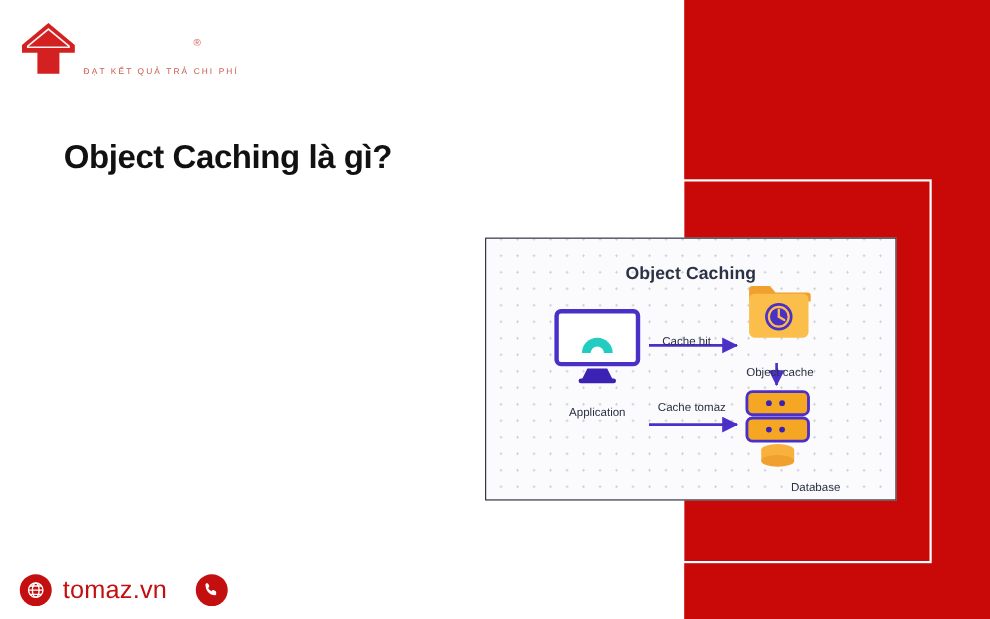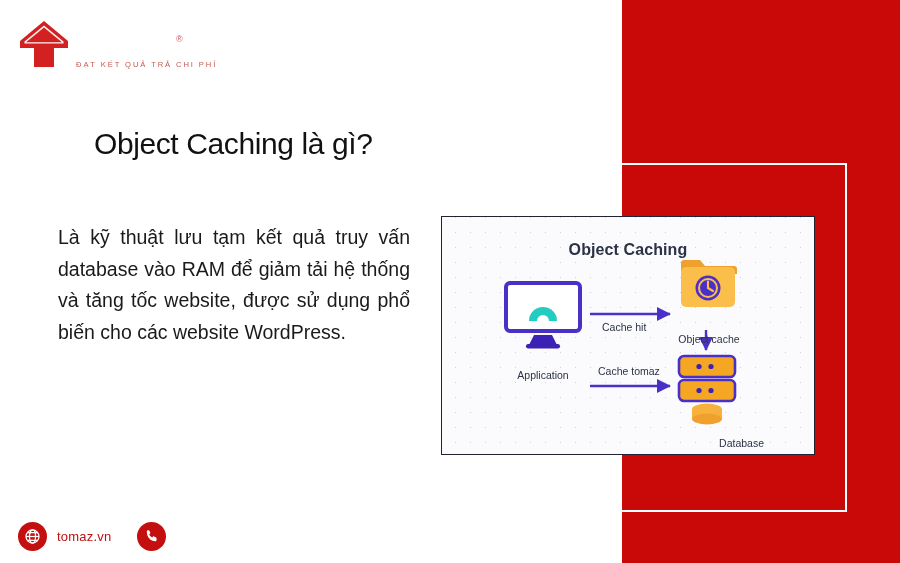--- a/index.html
+++ b/index.html
@@ -81,25 +81,24 @@
     white-space: nowrap;
     font-family: "Liberation Sans", sans-serif;
   }
 
   
   .headline {
     position: absolute;
     left: 58px;
     top: 126px;
     font-size: 30px;
-    font-weight: normal;
+    font-weight: bold;
     color: #111111;
     letter-spacing: -0.4px;
     line-height: 1.2;
-    margin-left: 36px;
   }
   .body-copy {
     position: absolute;
     left: 58px;
     top: 222px;
     width: 352px;
     font-size: 19.5px;
     line-height: 1.62;
     color: #1a1a1a;
     text-align: justify;
@@ -124,21 +123,21 @@
     width: 29px;
     height: 29px;
     border-radius: 50%;
     background: #C30F0F;
     display: flex;
     align-items: center;
     justify-content: center;
     flex: 0 0 auto;
   }
   .footer-text {
-    font-size: 13px;
+    font-size: 23px;
     color: #C30F0F;
     letter-spacing: 0.2px;
     white-space: nowrap;
   }
 
   
   .diagram {
     position: absolute;
     left: 441px;
     top: 216px;
@@ -220,21 +219,20 @@
         <path d="M26 3 L50 23 L50 30 L36 30 L36 49 L16 49 L16 30 L2 30 L2 23 Z" fill="#D32020"></path>
         <path d="M26 7.5 L45.5 23.5 L45.5 25.6 L6.5 25.6 L6.5 23.5 Z" fill="#ffffff" opacity="0.95"></path>
         <path d="M26 9.5 L44 24.2 L8 24.2 Z" fill="#D32020"></path>
       </svg>
     </span>
     <span class="logo-reg">®</span>
     <span class="logo-tag">ĐẠT KẾT QUẢ TRẢ CHI PHÍ</span>
   </div>
 
   <div class="headline">Object Caching là gì?</div>
-  <div class="body-copy">Là kỹ thuật lưu tạm kết quả truy vấn database vào RAM để giảm tải hệ thống và tăng tốc website, được sử dụng phổ biến cho các website WordPress.</div>
 
   <div class="footer">
     <div class="footer-item">
       <span class="footer-icon">
         <svg width="17" height="17" viewBox="0 0 24 24" fill="none" stroke="#ffffff" stroke-width="1.8">
           <circle cx="12" cy="12" r="9.2"></circle>
           <ellipse cx="12" cy="12" rx="4.3" ry="9.2"></ellipse>
           <line x1="2.8" y1="12" x2="21.2" y2="12"></line>
           <line x1="4.3" y1="6.6" x2="19.7" y2="6.6"></line>
           <line x1="4.3" y1="17.4" x2="19.7" y2="17.4"></line>
@@ -299,17 +297,17 @@
         <rect x="2" y="25" width="56" height="21" rx="5" fill="#F5A623" stroke="#4B30C8" stroke-width="2.6"></rect>
         <circle cx="22" cy="35.5" r="2.6" fill="#3B22B5"></circle>
         <circle cx="34" cy="35.5" r="2.6" fill="#3B22B5"></circle>
         <ellipse cx="30" cy="54" rx="15" ry="5.4" fill="#F8B13C"></ellipse>
         <rect x="15" y="54" width="30" height="10" fill="#F8B13C"></rect>
         <ellipse cx="30" cy="64" rx="15" ry="5.4" fill="#F0A02C"></ellipse>
       </svg>
     </div>
     <span class="node-label" style="left:212px; top:208px; width:110px;text-align:right;">Database</span>
 
-    <span class="edge-label" style="left:160px; top:104px;text-align:right;">Cache hit</span>
+    <span class="edge-label" style="left:160px; top:88px;text-align:right;">Cache hit</span>
     <span class="edge-label" style="left:156px; top:148px;">Cache tomaz</span>
   </div>
 
 </div>
 
 </body></html>

